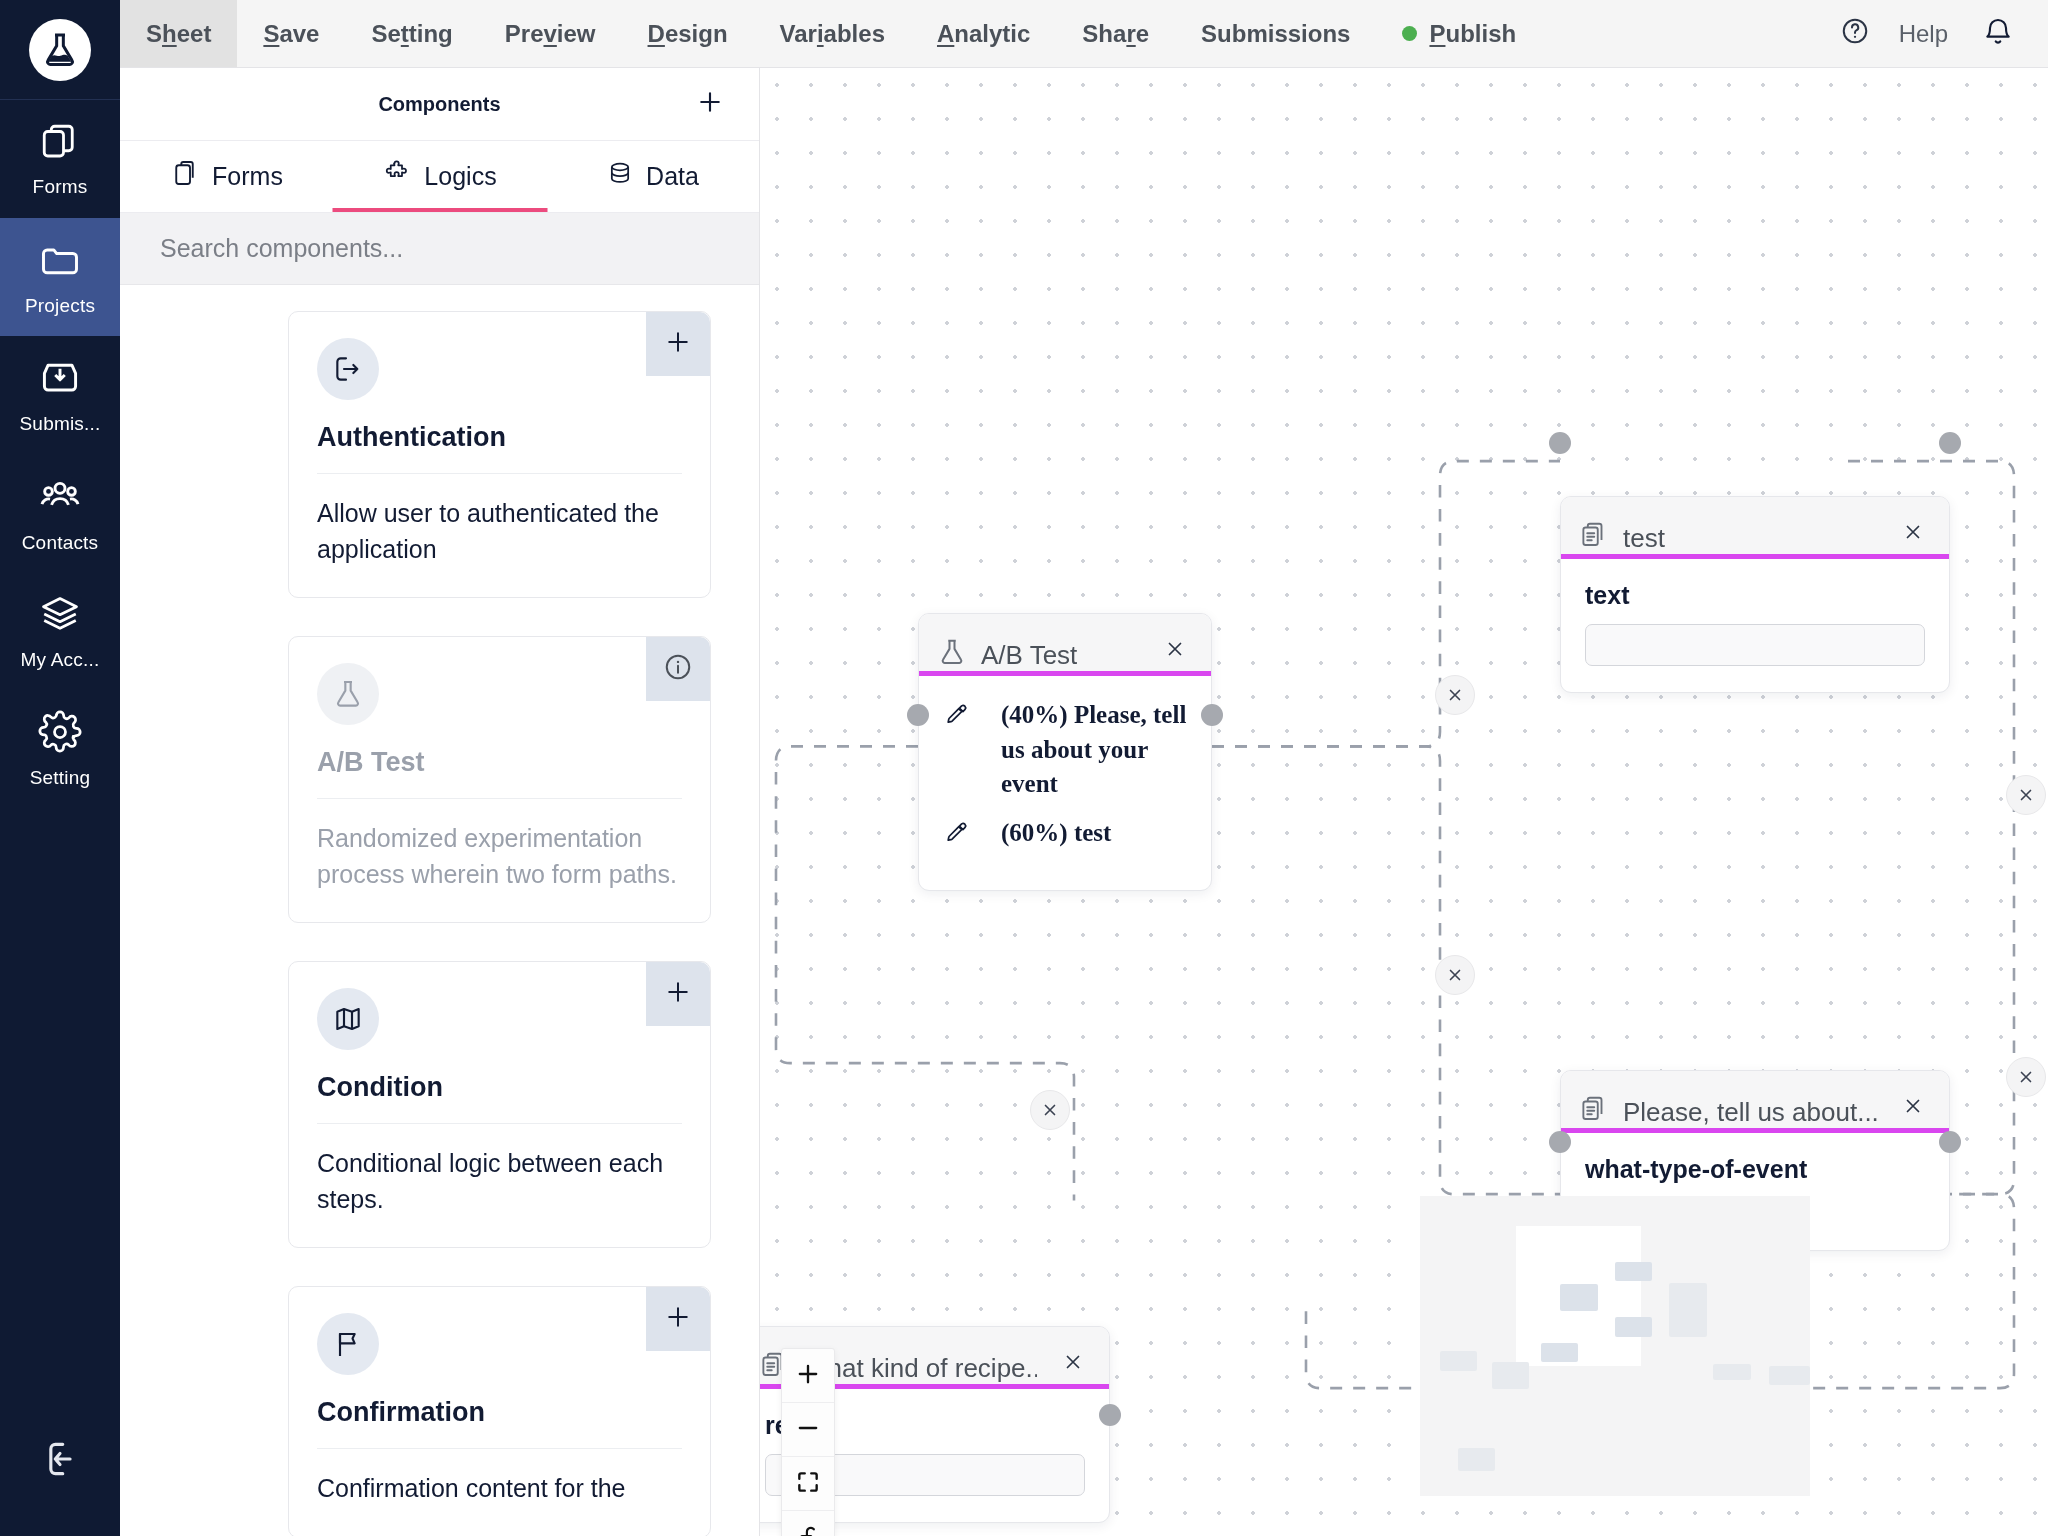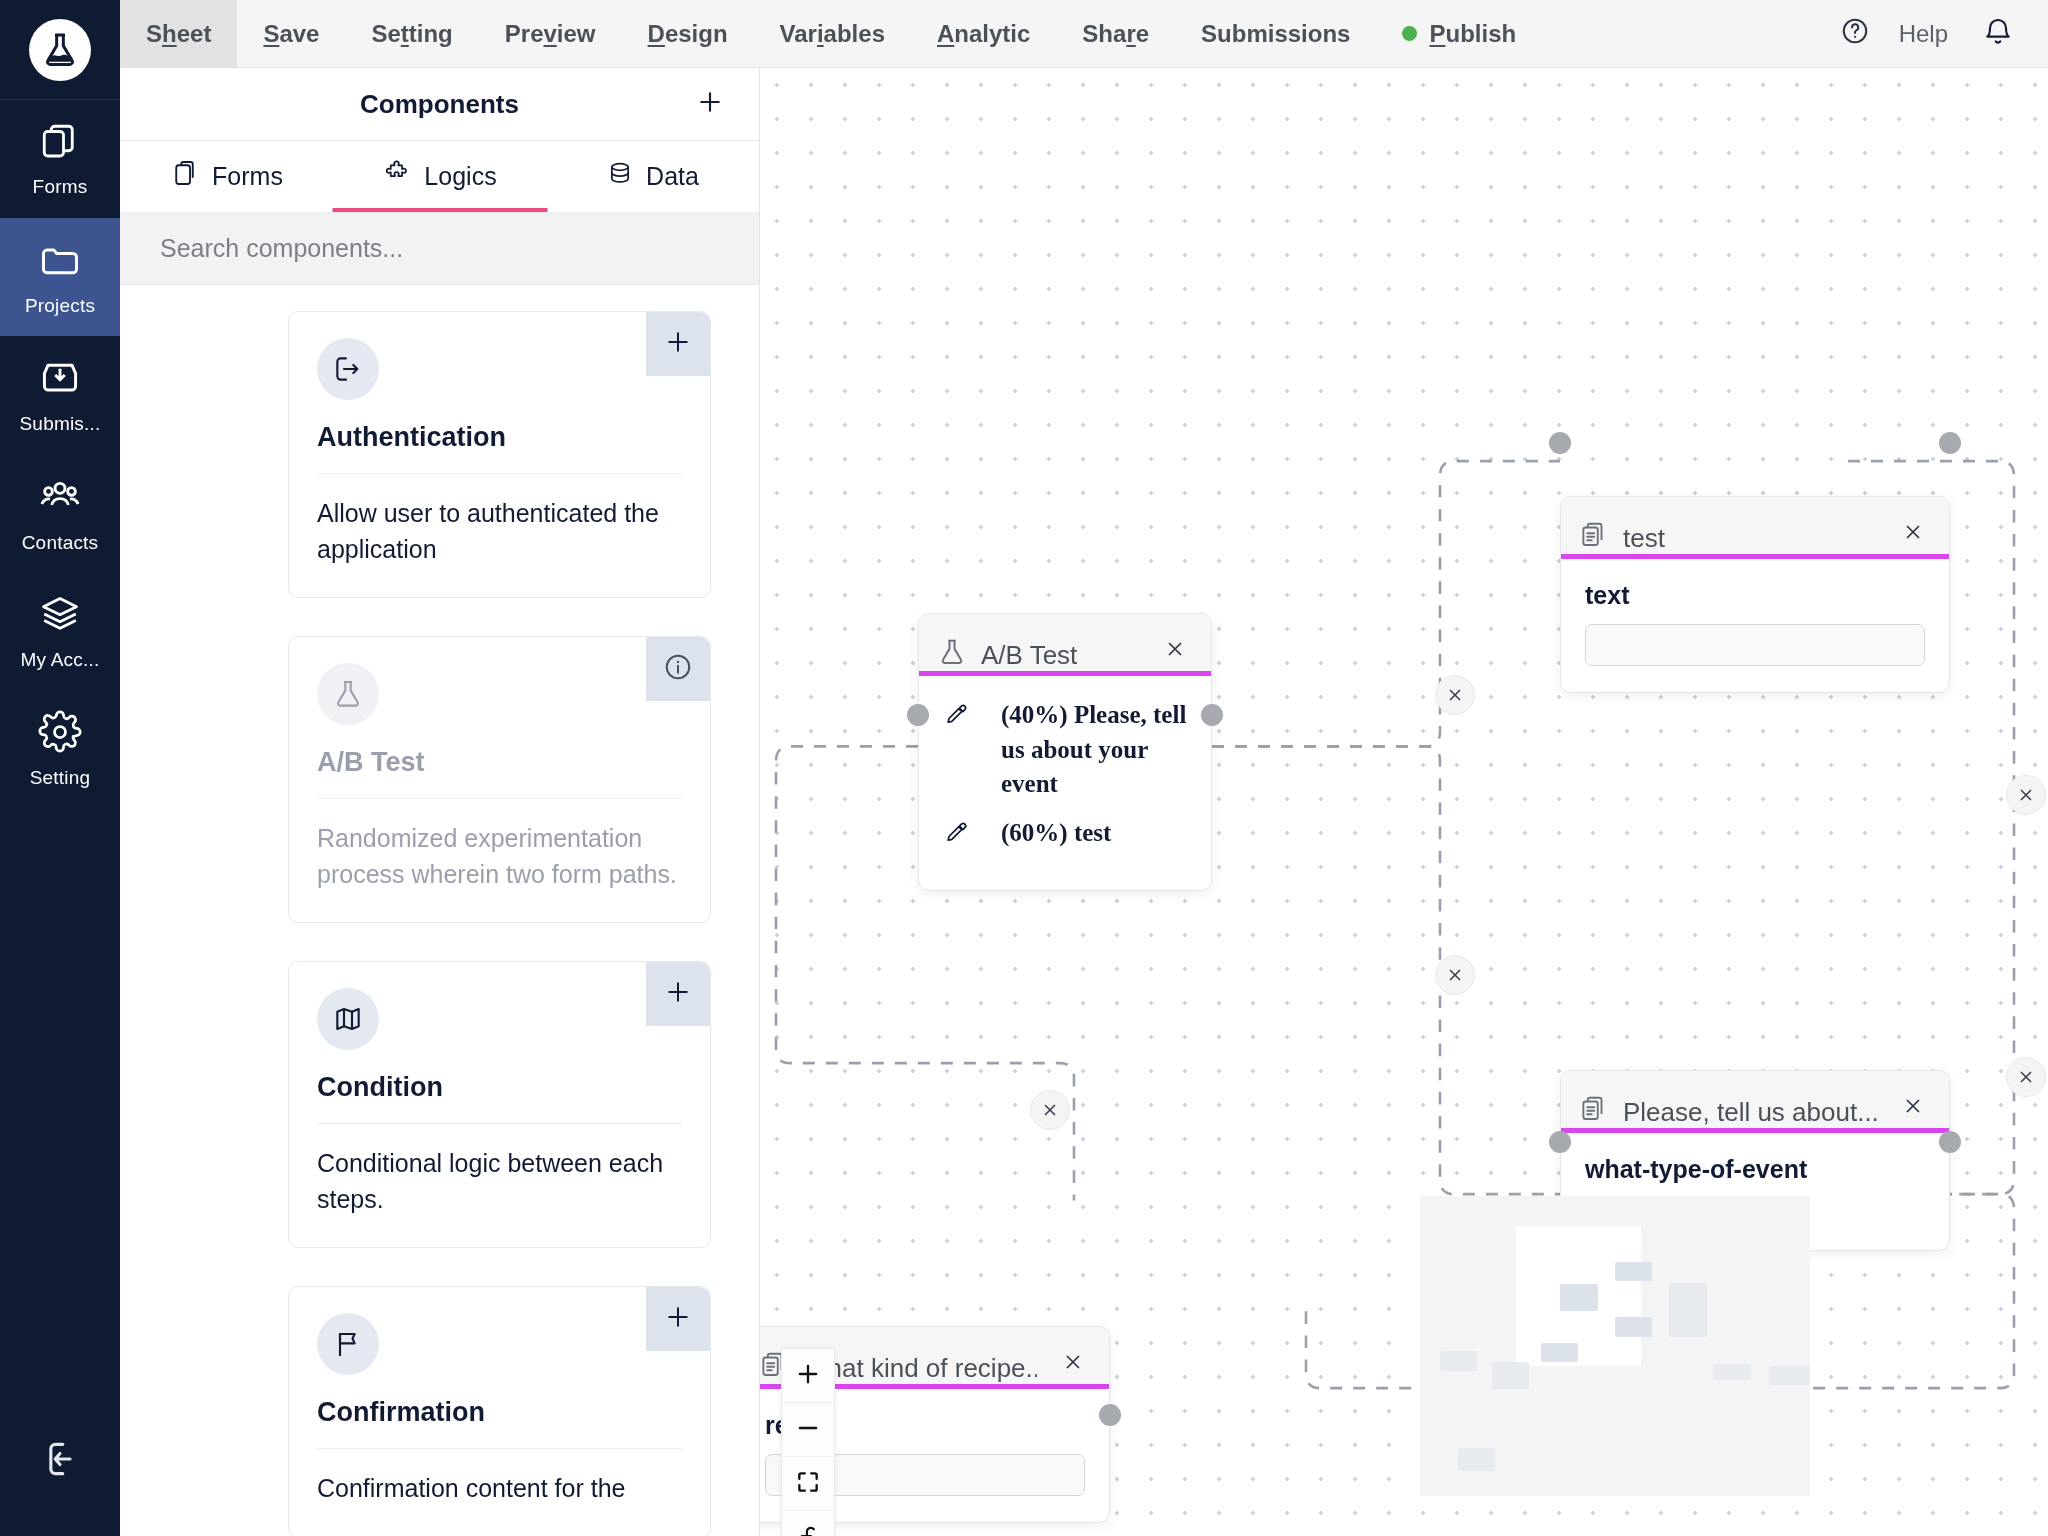--- a/index.html
+++ b/index.html
@@ -61,21 +61,21 @@
   
   .panel {
     width: 640px; flex: 0 0 640px; background: #ffffff;
     border-right: 1px solid #e4e4e7; display: flex; flex-direction: column;
     position: relative; z-index: 50;
   }
   .panel-head {
     height: 73px; flex: 0 0 73px; display: flex; align-items: center; justify-content: center;
     position: relative; border-bottom: 1px solid #ececf0;
   }
-  .panel-title { font-size: 26px; font-weight: 700; color: #121b33; }
+  .panel-title { font-size: 20px; font-weight: 700; color: #121b33; }
   .panel-add { position: absolute; right: 34px; top: 50%; transform: translateY(-50%); cursor: pointer; }
   .tabs { height: 72px; flex: 0 0 72px; display: flex; align-items: stretch; border-bottom: 1px solid #ececf0; }
   .tab {
     flex: 1 1 0; display: flex; align-items: center; justify-content: center; gap: 12px;
     font-size: 25px; color: #121b33; cursor: pointer; position: relative;
   }
   .tab.active::after {
     content: ""; position: absolute; left: 50%; transform: translateX(-50%);
     bottom: 0; width: 215px; height: 4px; background: #ec4b7e;
   }

